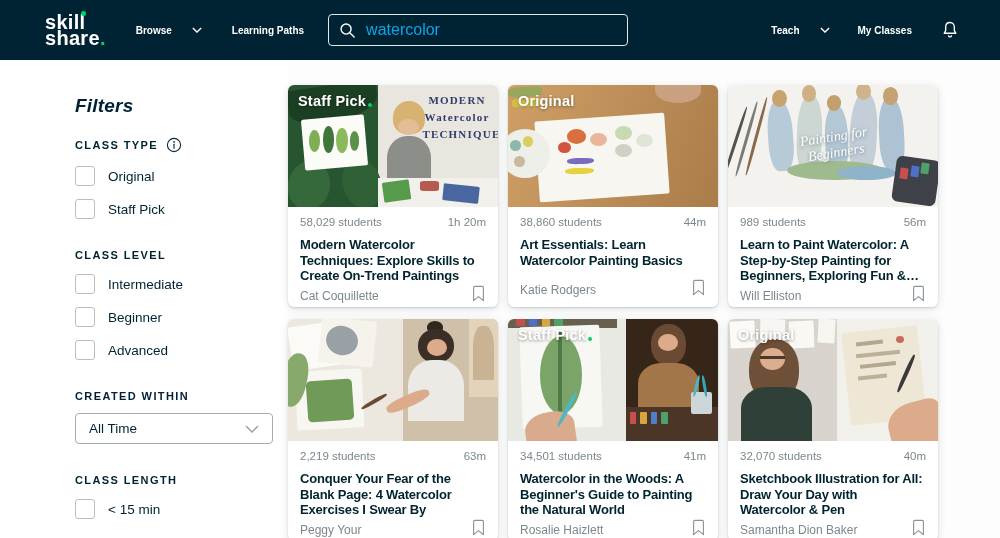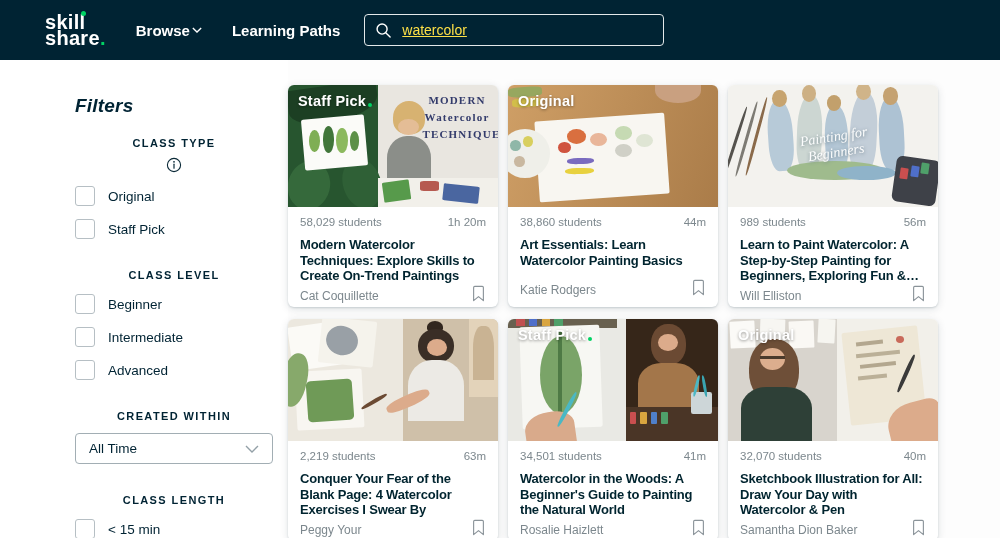--- a/index.html
+++ b/index.html
@@ -7,35 +7,35 @@
     font-family:"Liberation Sans", sans-serif; background:#fdfdfd; color:#002333; }
 
   
   header { height:60px; background:#002333; display:flex; align-items:center;
     padding:0 40px 0 45px; }
   .logo { position:relative; color:#fff; font-weight:800; font-size:20px;
     line-height:16px; letter-spacing:.3px; cursor:pointer; }
   .logo .idot { position:absolute; top:-3px; left:36px; width:5px; height:5px;
     border-radius:50%; background:#00d264; }
   .logo .period { color:#00d264; }
-  .nav-item { color:#fff; font-weight:700; font-size:15px; margin-left:30px;
-    display:flex; align-items:center; gap:2px; cursor:pointer; white-space:nowrap; }
+  .nav-item { color:#fff; font-weight:700; font-size:10px; margin-left:30px;
+    display:flex; align-items:center; gap:20px; cursor:pointer; white-space:nowrap; }
   .chev { width:10px; height:6px; }
   .search-box { margin-left:24px; width:300px; height:32px; border:1px solid #e3e8ea;
     border-radius:4px; display:flex; align-items:center; padding:0 10px; gap:8px; }
   .search-box input { flex:1; background:transparent; border:none; outline:none;
-    color:#fde047; font-size:14px; font-family:inherit;text-decoration:underline; }
+    color:#0ea5e9; font-size:16px; font-family:inherit; }
   .nav-right { margin-left:auto; display:flex; align-items:center; gap:28px; }
 
   
   main { display:flex; }
   .sidebar { flex:none; width:288px; padding:35px 15px 0 75px; background:#fff; }
   .sidebar h2 { font-size:19px; margin:0 0 20px; letter-spacing:.2px;font-style:italic; }
   .f-label { display:flex; align-items:center; gap:8px; font-size:11px; font-weight:700;
-    letter-spacing:1.4px; margin:30px 0 11px;flex-direction:column; }
+    letter-spacing:1.4px; margin:30px 0 11px; }
   .f-label:first-of-type { margin-top:0; }
   .chk-row { display:flex; align-items:center; gap:13px; margin-top:13px;
     font-size:13.5px; cursor:pointer; }
   .chk { width:20px; height:20px; flex:none; border:1px solid #b6bfc4; border-radius:3px;
     background:#fff; }
   .select { margin-top:4px; width:198px; height:31px; border:1px solid #a2aeb4;
     border-radius:4px; background:#fff; display:flex; align-items:center;
     justify-content:space-between; padding:0 13px; font-size:13.5px; cursor:pointer; }
 
   
@@ -87,20 +87,35 @@
   </div>
 
   <div class="search-box">
     <svg width="17" height="17" viewBox="0 0 18 18">
         <circle cx="7.5" cy="7.5" r="5.3" fill="none" stroke="#fff" stroke-width="1.5"></circle>
         <line x1="11.6" y1="11.6" x2="16" y2="16" stroke="#fff" stroke-width="1.5" stroke-linecap="round"></line>
       </svg>
     <input type="text" value="watercolor" style="">
   </div>
 
+  <div class="nav-right">
+    <div class="nav-item" style="margin-left:0">
+      <span>Teach</span>
+      <svg class="chev" viewBox="0 0 12 7">
+          <polyline points="1,1 6,6 11,1" fill="none" stroke="#fff" stroke-width="1.6"></polyline>
+        </svg>
+    </div>
+    <div class="nav-item" style="margin-left:0">
+      <span>My Classes</span>
+    </div>
+    <svg width="20" height="22" viewBox="0 0 24 26">
+      <path d="M12 4c-3.4 0-5.2 2.7-5.2 5.7v4.1L5 16.9h14l-1.8-3.1V9.7C17.2 6.7 15.4 4 12 4z" fill="none" stroke="#fff" stroke-width="1.6" stroke-linejoin="round"></path>
+      <path d="M10.2 20a1.9 1.9 0 0 0 3.6 0" fill="none" stroke="#fff" stroke-width="1.6" stroke-linecap="round"></path>
+    </svg>
+  </div>
 </header>
 
 <main>
   <aside class="sidebar">
     <h2>Filters</h2>
 
     <div class="f-label">
       <span>CLASS TYPE</span>
       <svg width="16" height="16" viewBox="0 0 16 16">
           <circle cx="8" cy="8" r="6.6" fill="none" stroke="#0b2a38" stroke-width="1.1"></circle>
@@ -115,25 +130,25 @@
     <label class="chk-row">
       <span class="chk"></span>
       <span>Staff Pick</span>
     </label>
 
     <div class="f-label">
       <span>CLASS LEVEL</span>
     </div>
     <label class="chk-row">
       <span class="chk"></span>
+      <span>Intermediate</span>
+    </label>
+    <label class="chk-row">
+      <span class="chk"></span>
       <span>Beginner</span>
-    </label>
-    <label class="chk-row">
-      <span class="chk"></span>
-      <span>Intermediate</span>
     </label>
     <label class="chk-row">
       <span class="chk"></span>
       <span>Advanced</span>
     </label>
 
     <div class="f-label">
       <span>CREATED WITHIN</span>
     </div>
     <div class="select">

